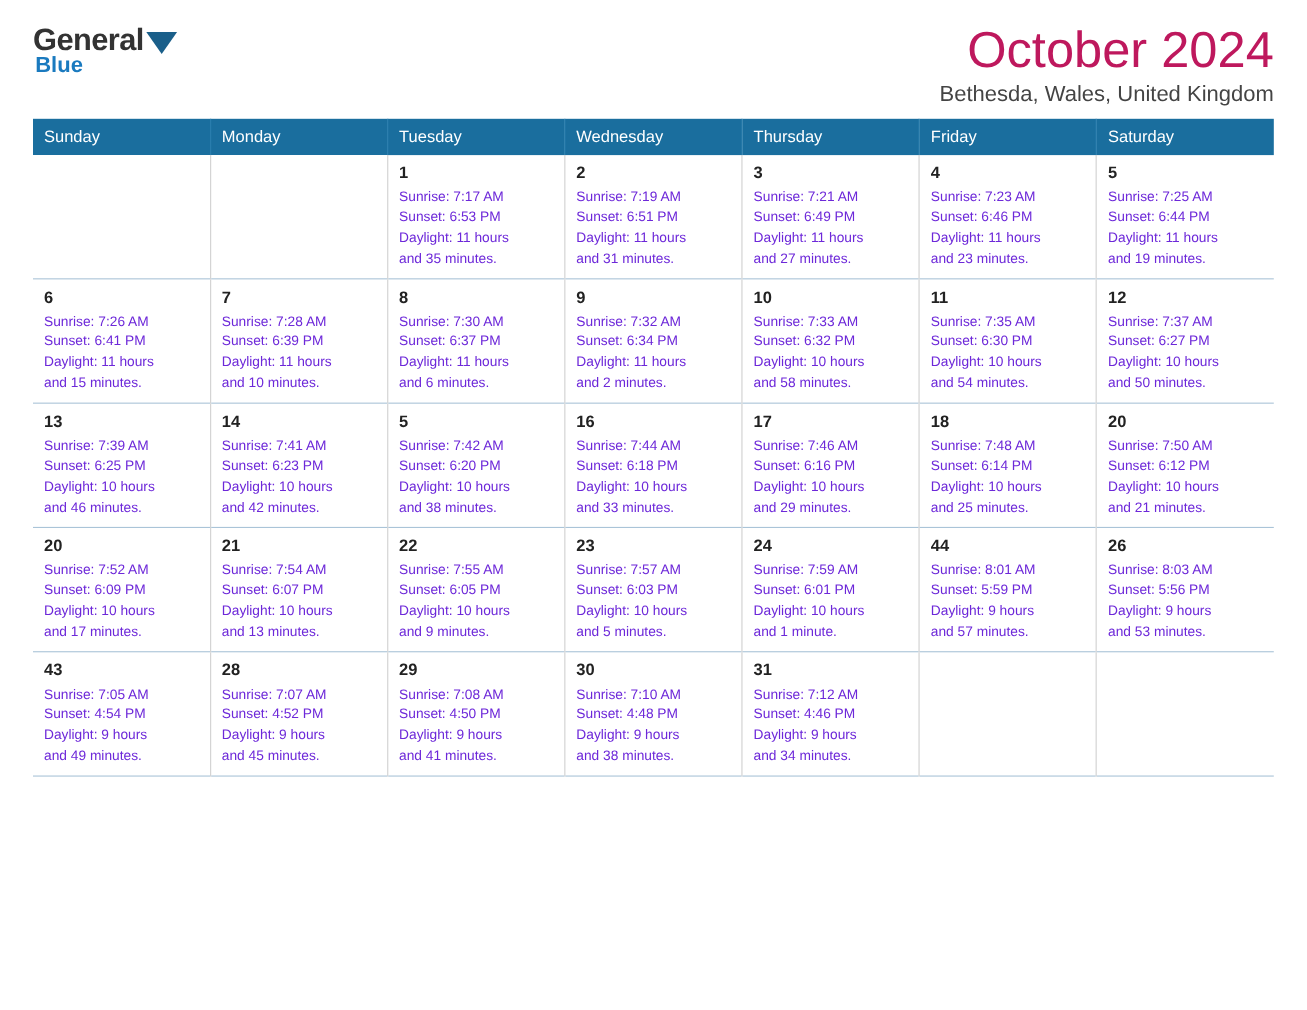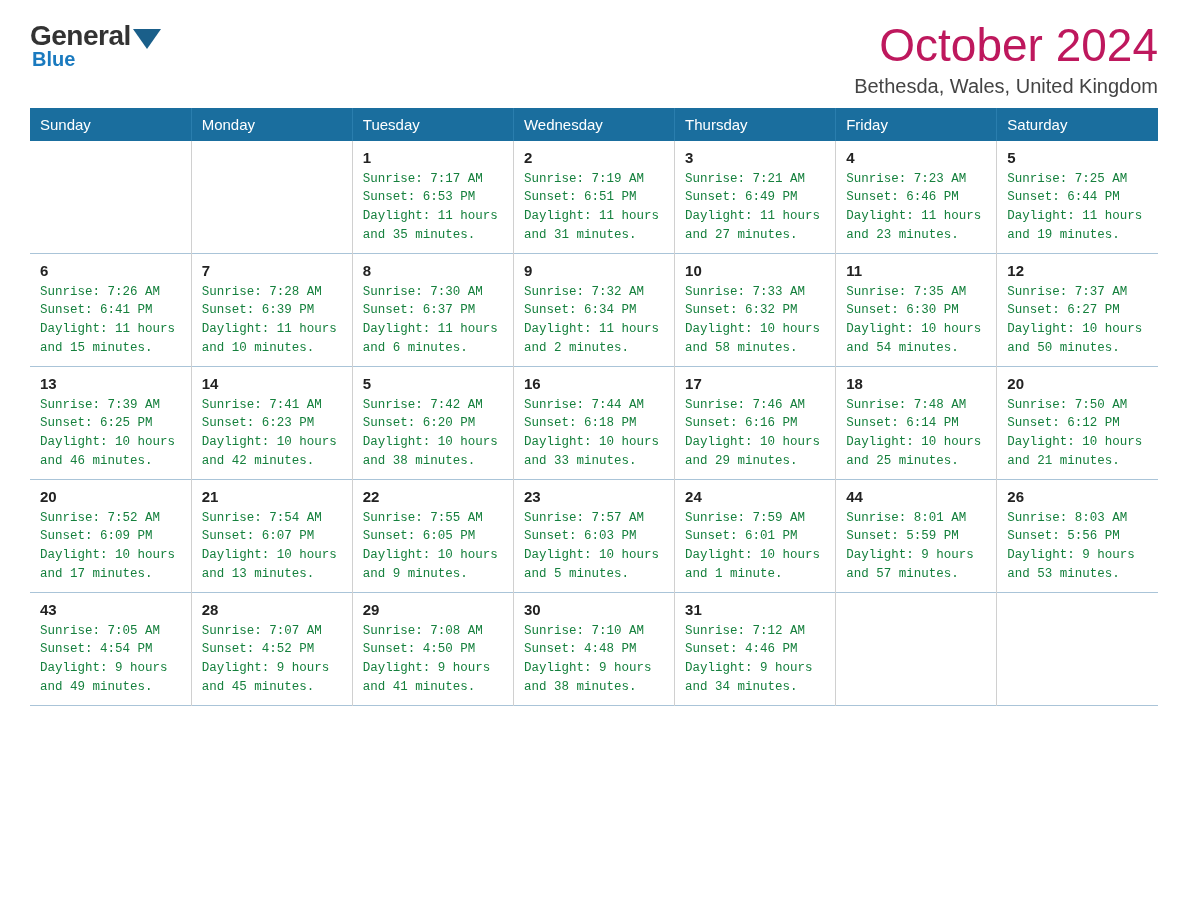--- a/index.html
+++ b/index.html
@@ -95,23 +95,22 @@
     }
     .day-number {
       font-size: 15px;
       font-weight: bold;
       color: #222;
       display: block;
       margin-bottom: 4px;
     }
     .day-info {
       font-size: 12.5px;
-      color: #15803d;
+      color: #6d28d9;
       line-height: 1.5;
-      font-family: Liberation Mono, monospace;
     }
     .empty-cell {
       background: #fff;
     }
   </style>
 </head>
 <body>
 
 <div class="header">
   <div class="logo">

